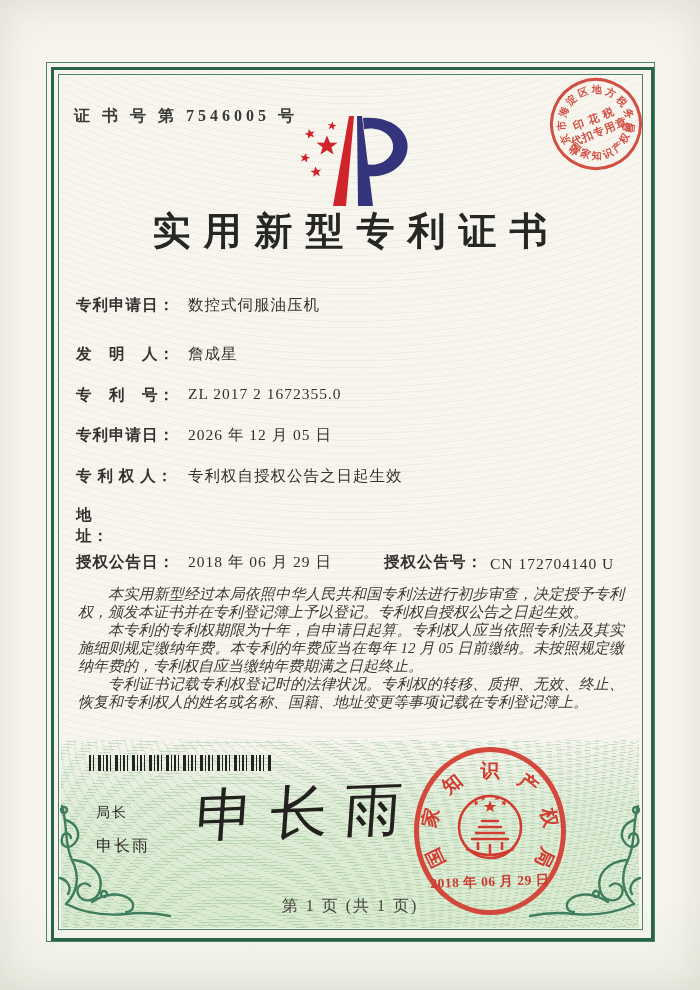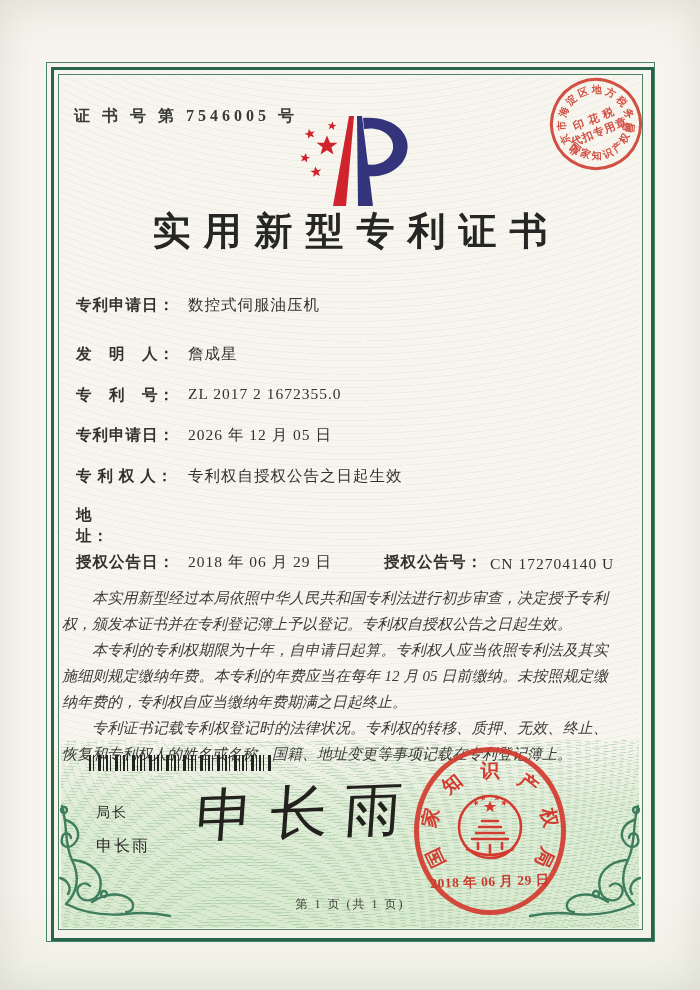--- a/index.html
+++ b/index.html
@@ -39,27 +39,27 @@
   .title{
     position:absolute;left:0;top:206px;width:700px;text-align:center;z-index:5;
     font-size:38px;font-weight:700;letter-spacing:13px;color:#262624;text-indent:13px;
   }
   .row{position:absolute;left:76px;z-index:5;display:flex;font-size:15.5px;color:#33312e;letter-spacing:1px;}
   .row .lbl{width:112px;flex:0 0 112px;font-weight:700;}
   .row .val{font-weight:400;white-space:nowrap;}
   .addr-val{white-space:normal;width:430px;line-height:23px;}
   .row2{position:absolute;z-index:5;display:flex;font-size:15.5px;color:#33312e;letter-spacing:1px;align-items:flex-end;}
   .paras{
-    position:absolute;left:62px;top:585px;width:546px;z-index:5;
-    font-size:15px;line-height:26px;color:#3c3a36;text-align:justify;
+    position:absolute;left:78px;top:585px;width:546px;z-index:5;
+    font-size:15px;line-height:18px;color:#3c3a36;text-align:justify;
   }
   .paras p{margin:0;text-indent:2em;font-style:italic;}
   .footer{
     position:absolute;left:0;top:896px;width:700px;text-align:center;z-index:5;
-    font-size:12px;color:#44423e;letter-spacing:2px;
+    font-size:16px;color:#44423e;letter-spacing:2px;
   }
   
   .barcode{
     position:absolute;left:89px;top:755px;width:184px;height:16px;z-index:5;
     background:repeating-linear-gradient(90deg,
       #23231f 0 2px,transparent 2px 4px,#23231f 4px 5px,transparent 5px 9px,
       #23231f 9px 12px,transparent 12px 14px,#23231f 14px 15px,transparent 15px 17px);
   }
   
   .sig-role{position:absolute;left:96px;top:804px;z-index:5;font-size:14px;color:#2c2b28;letter-spacing:2px;}

